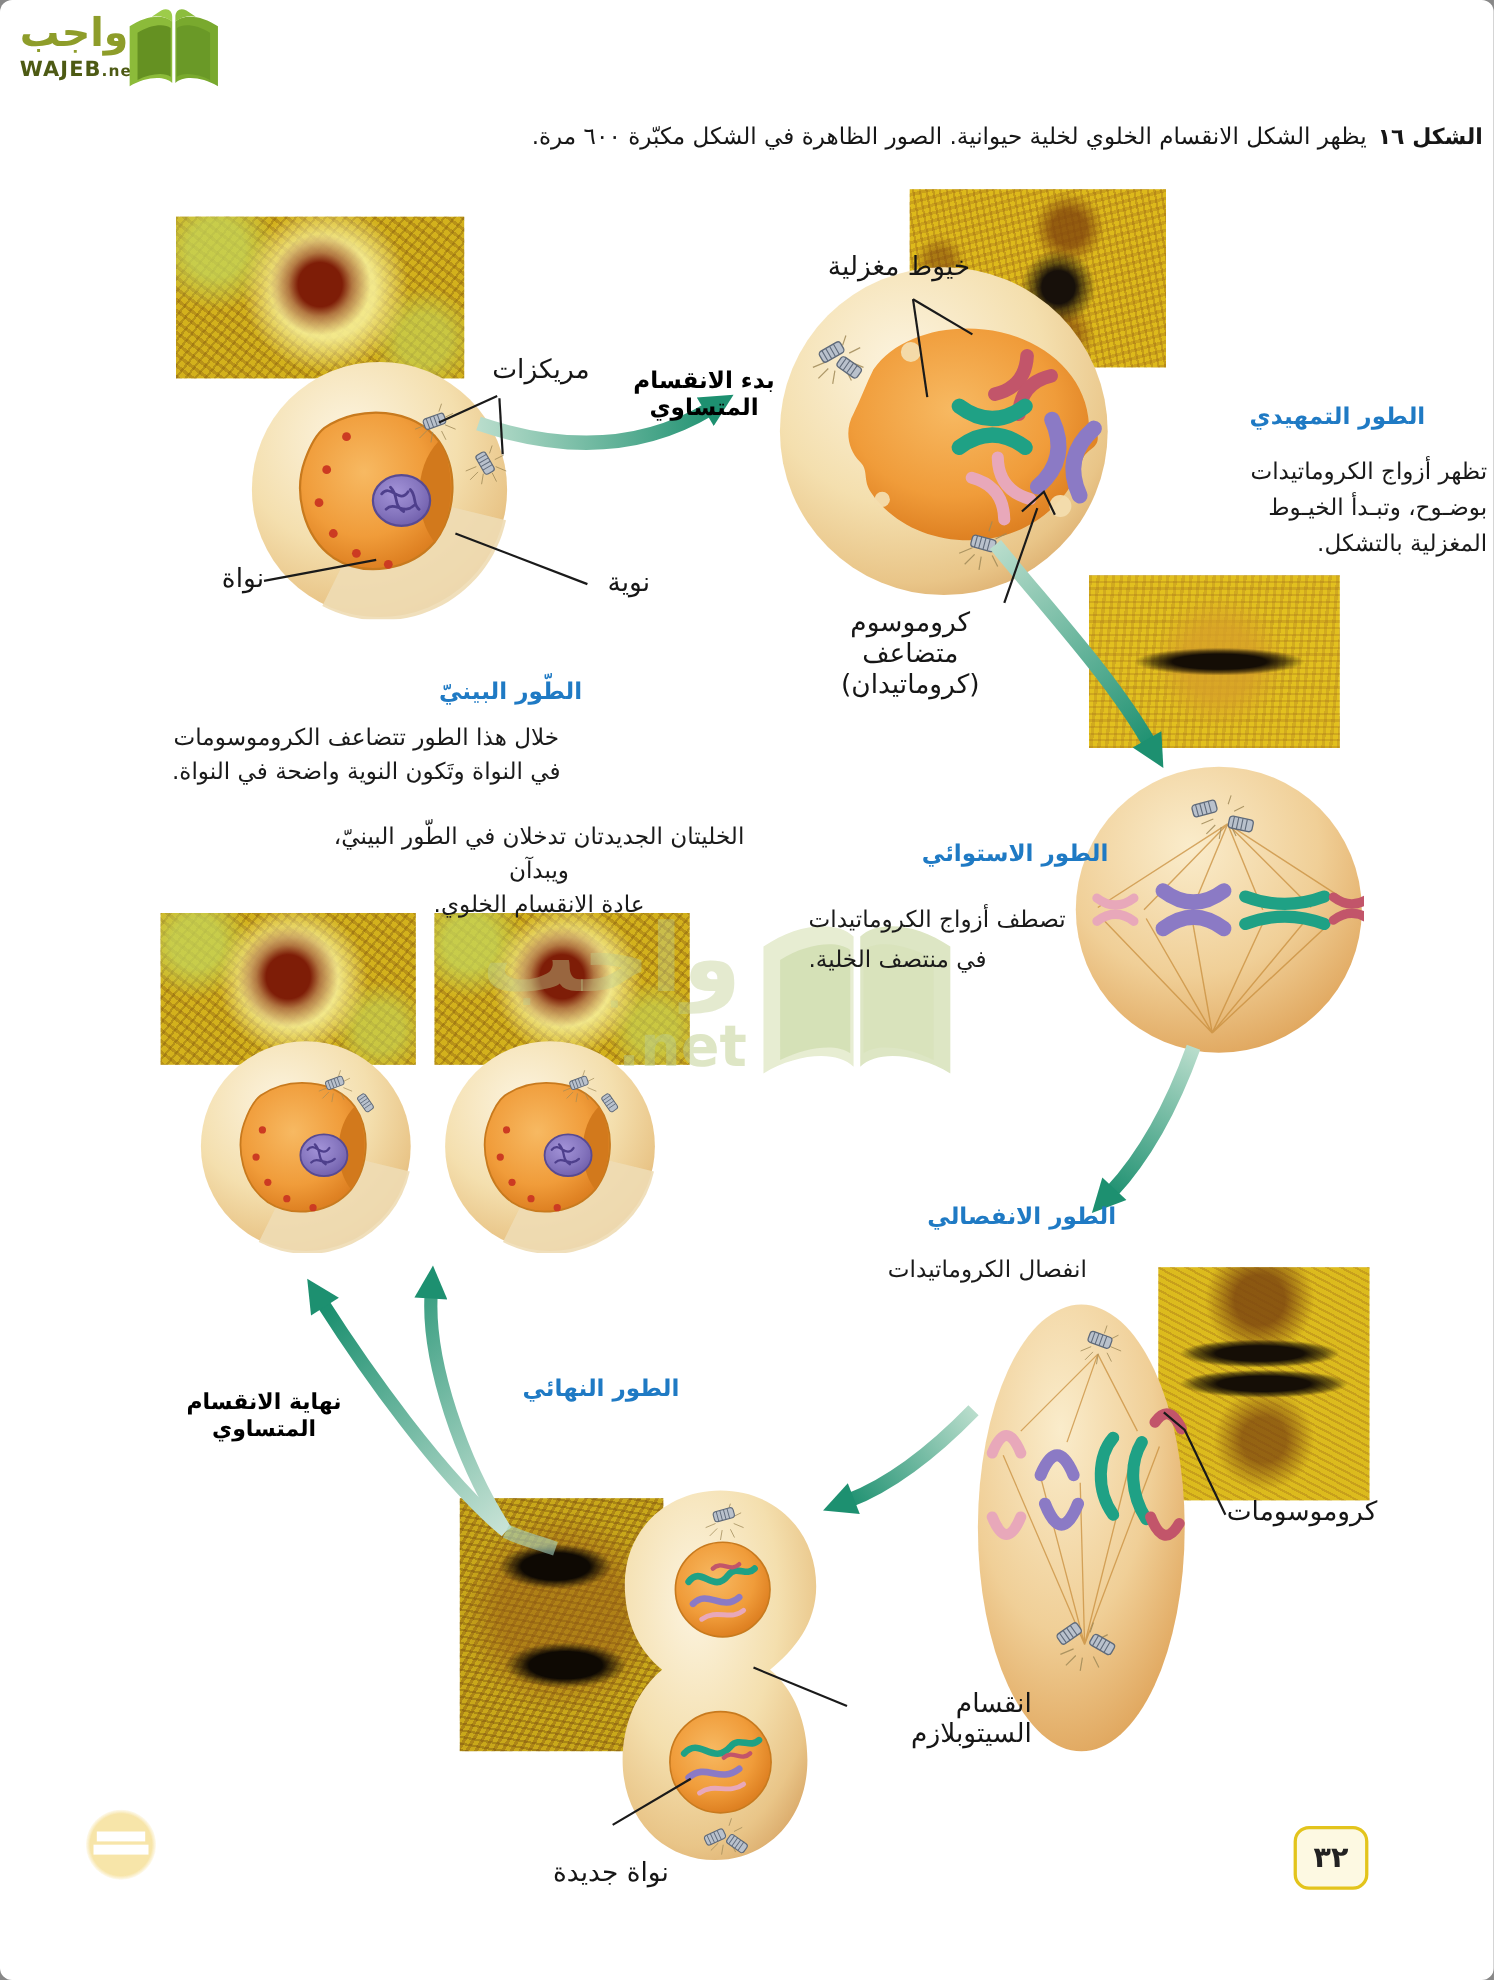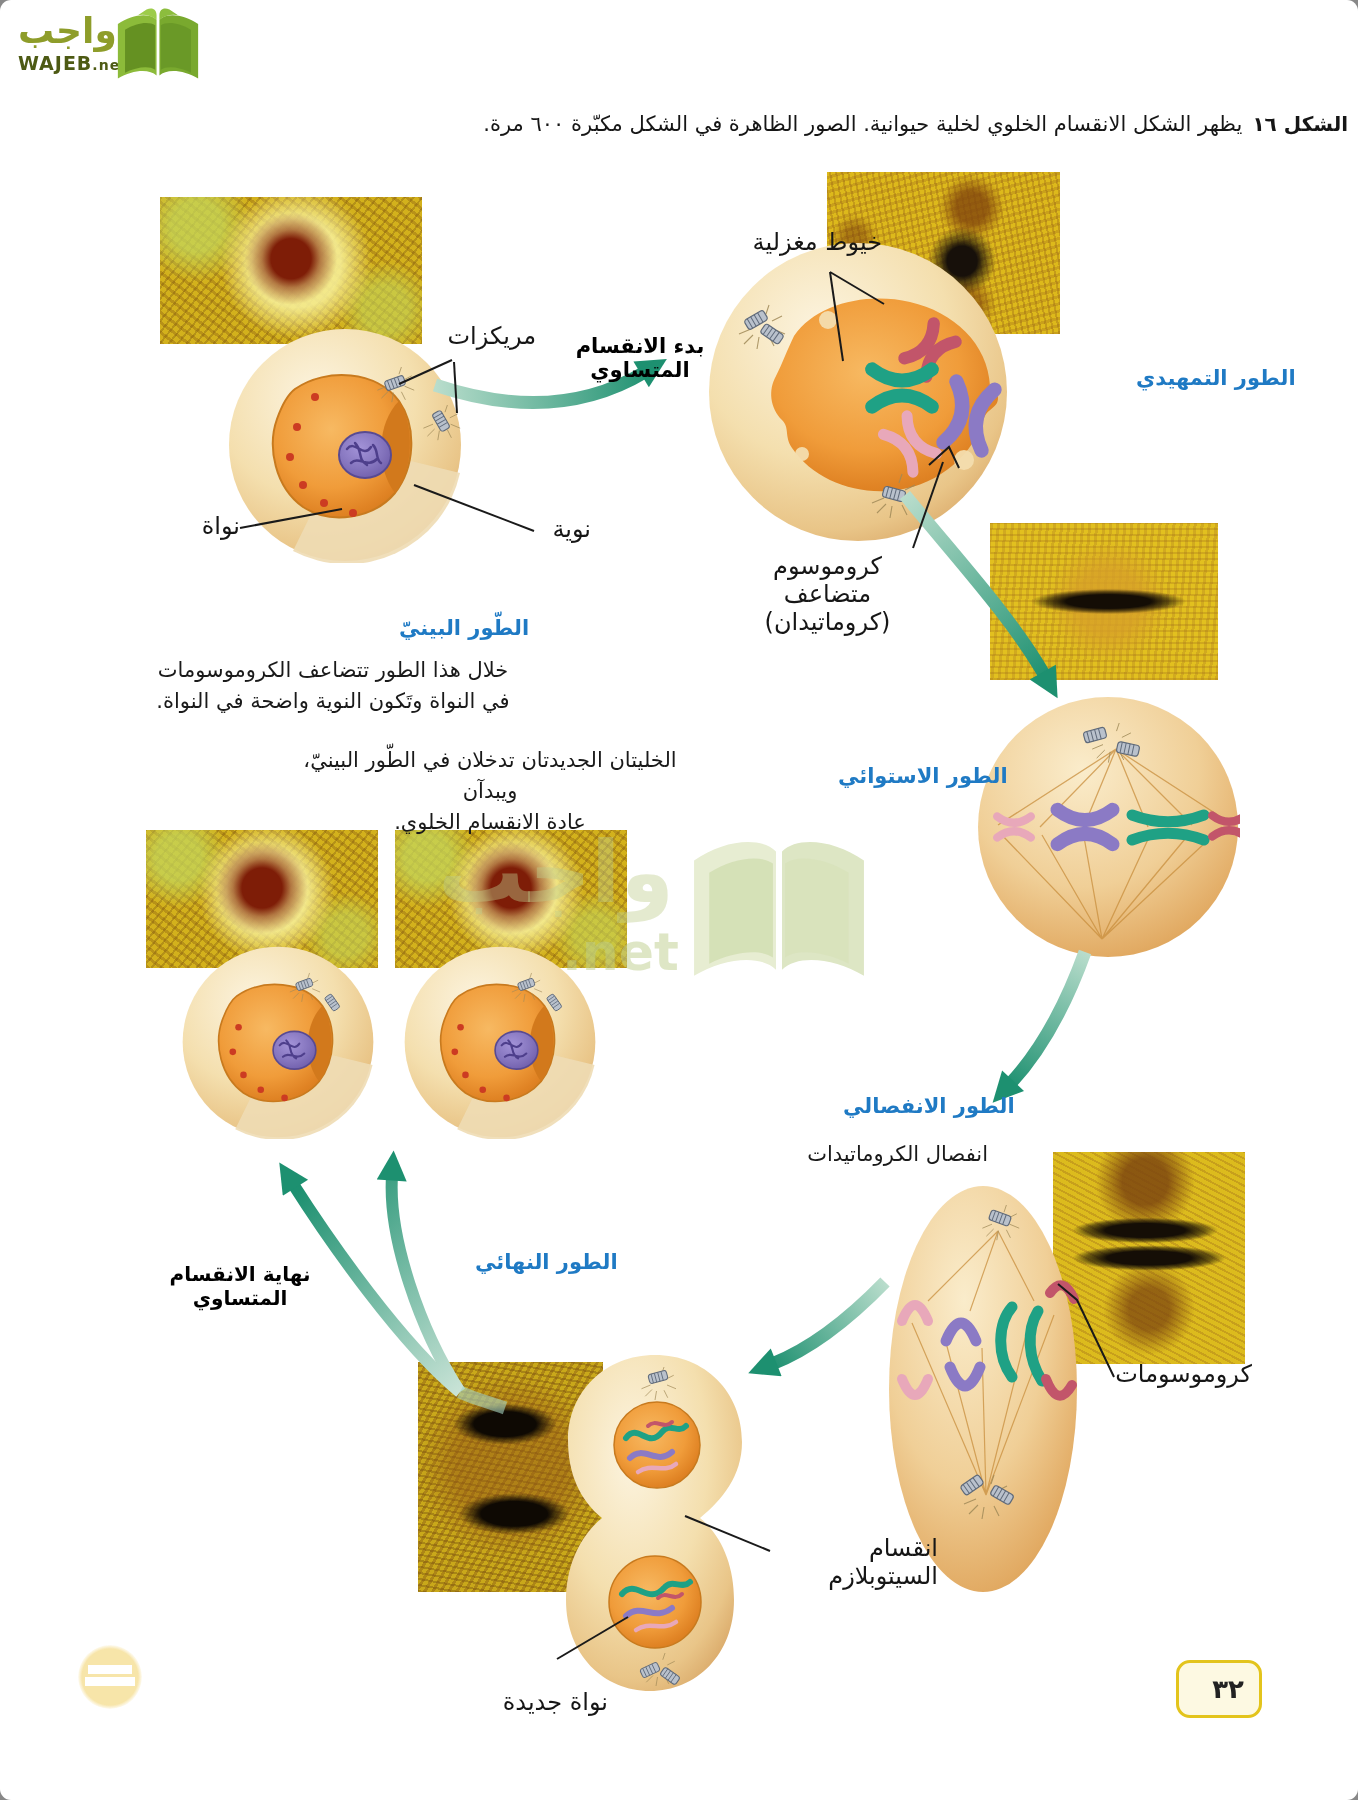--- a/index.html
+++ b/index.html
@@ -63,21 +63,21 @@
   .wm{z-index:4;pointer-events:none;}
   .wm-word{font-size:86px;font-weight:bold;color:rgba(190,205,140,.42);direction:rtl;}
   .wm-net{font-size:52px;font-weight:bold;color:rgba(190,205,140,.5);direction:ltr;}
   .wm-circle{width:64px;height:64px;border-radius:50%;opacity:.75;background:
     linear-gradient(#fff,#fff) 50% 36%/44px 9px no-repeat,
     linear-gradient(#fff,#fff) 50% 58%/50px 9px no-repeat,
     radial-gradient(circle, rgba(243,214,120,.85) 0 62%, rgba(243,214,120,0) 72%);}
   
   .badge{left:1176px;top:1660px;width:62px;height:52px;border:3px solid #e3c41c;border-radius:14px;
          background:#fdf9e2;z-index:6;display:flex;align-items:center;justify-content:center;
-         font-size:26px;font-weight:bold;color:#222;padding-left:18px;}
+         font-size:26px;font-weight:bold;color:#222;}
 </style>
 </head>
 <body>
 
 <div class="page">
 
   <svg width="0" height="0" style="position:absolute" aria-hidden="true">
     <defs>
       <radialGradient id="gCell" cx="38%" cy="30%" r="85%">
         <stop offset="0" stop-color="#fcf4e0"></stop>
@@ -341,32 +341,41 @@
       <path d="M770,1551 L685,1516"></path>
       <path d="M557,1659 L628,1617"></path>
       <path d="M1114,1377 L1077,1300 L1058,1284"></path>
     </g>
   </svg>
 
   <div class="abs boldlbl" style="left:545px;top:334px;width:190px;">بدء الانقسام المتساوي</div>
   <div class="abs boldlbl" style="left:140px;top:1262px;width:200px;font-size:20px;">نهاية الانقسام المتساوي</div>
 
   <div class="abs heading" style="left:1136px;top:366px;">الطور التمهيدي</div>
+  <div class="abs body-text" style="right:6px;top:412px;width:334px;text-align:right;">
+    <span>تظهر أزواج الكروماتيدات</span><br>
+    <span>بوضـوح، وتبـدأ الخيـوط</span><br>
+    <span>المغزلية بالتشكل.</span>
+  </div>
 
   <div class="abs heading" style="left:399px;top:616px;">الطّور البينيّ</div>
   <div class="abs body-text" style="left:148px;top:655px;width:370px;text-align:center;line-height:31px;">
     <span>خلال هذا الطور تتضاعف الكروموسومات</span><br>
     <span>في النواة وتَكون النوية واضحة في النواة.</span>
   </div>
   <div class="abs body-text" style="left:295px;top:745px;width:390px;text-align:center;line-height:31px;">
     <span>الخليتان الجديدتان تدخلان في الطّور البينيّ، ويبدآن</span><br>
     <span>عادة الانقسام الخلوي.</span>
   </div>
 
   <div class="abs heading" style="left:838px;top:764px;">الطور الاستوائي</div>
+  <div class="abs body-text" style="left:735px;top:818px;width:330px;text-align:left;line-height:36px;">
+    <span>تصطف أزواج الكروماتيدات</span><br>
+    <span>في منتصف الخلية.</span>
+  </div>
 
   <div class="abs heading" style="left:843px;top:1094px;">الطور الانفصالي</div>
   <div class="abs body-text" style="left:798px;top:1138px;width:190px;text-align:right;">انفصال الكروماتيدات</div>
 
   <div class="abs heading" style="left:475px;top:1250px;">الطور النهائي</div>
 
   <div class="abs lbl" style="left:446px;top:322px;width:90px;">مريكزات</div>
   <div class="abs lbl" style="left:742px;top:228px;width:140px;">خيوط مغزلية</div>
   <div class="abs lbl" style="left:164px;top:512px;width:76px;">نواة</div>
   <div class="abs lbl" style="left:531px;top:515px;width:60px;">نوية</div>

